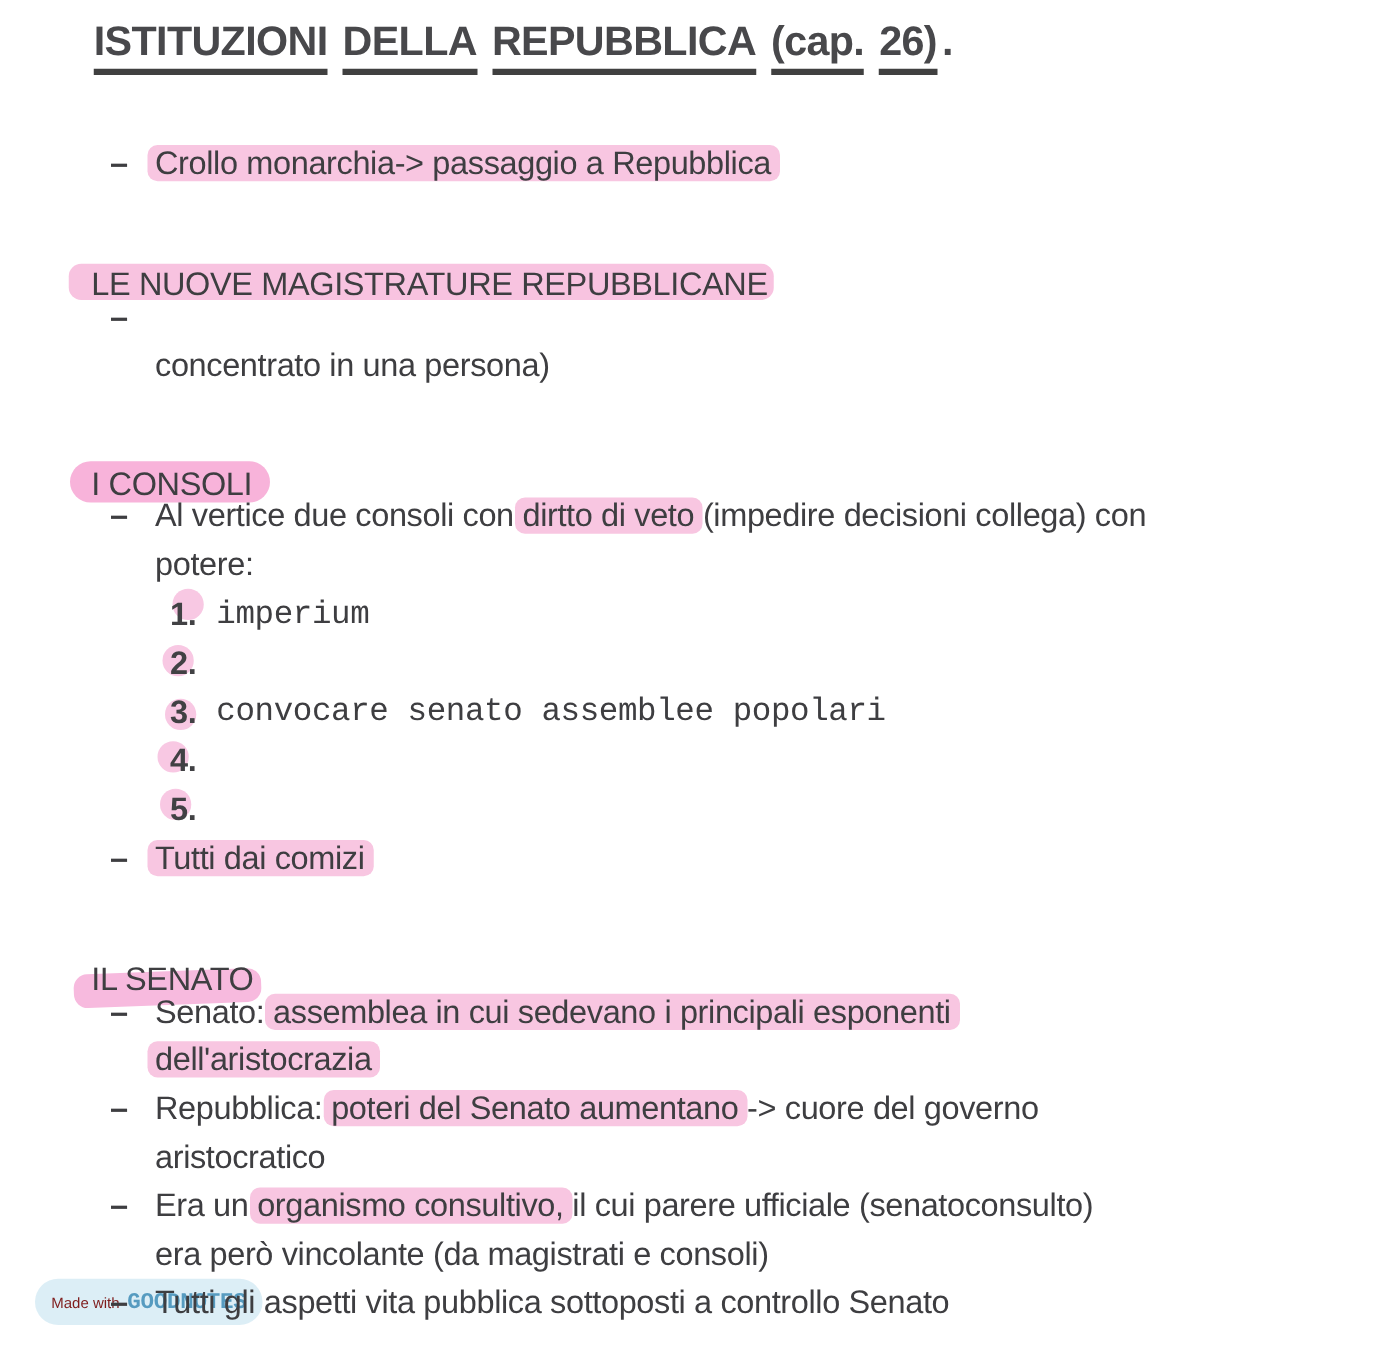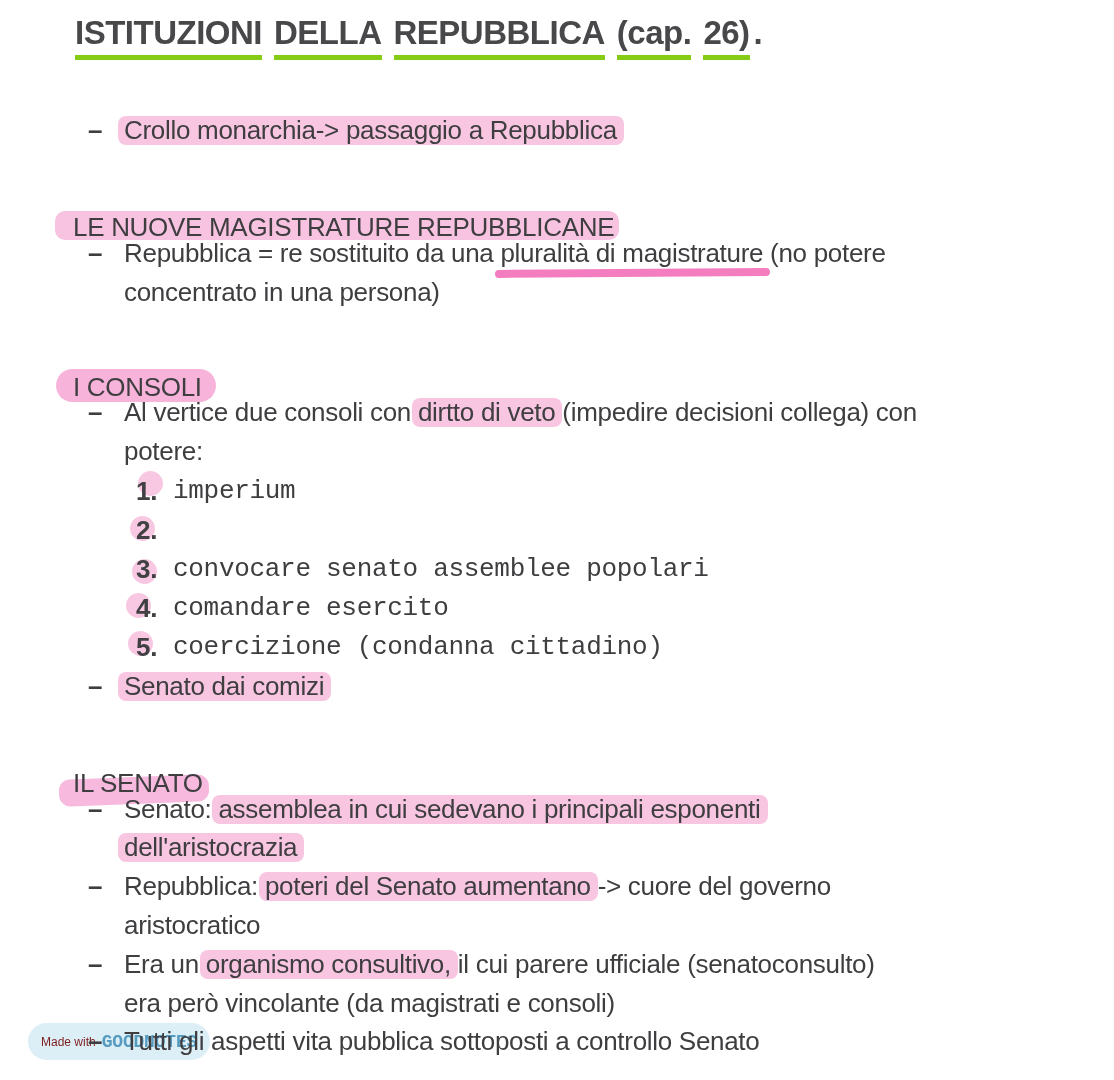--- a/index.html
+++ b/index.html
@@ -14,21 +14,21 @@
   }
 
   
   .title {
     position:absolute; top:14px; left:75px;
     font-size:33px; font-weight:800; letter-spacing:-0.5px;
     color:#48484b; white-space:pre; z-index:2;
   }
   .tword {
     display:inline-block;
-    border-bottom:5px solid #84cc16;
+    border-bottom:5px solid #404040;
     padding-bottom:3px;
     margin-right:12px;
   }
   .tsuffix { display:inline-block; margin-left:-8px; }
 
   
   .row {
     position:absolute; left:0; width:1114px; height:40px;
     display:flex; align-items:center;
     font-size:26px; letter-spacing:-0.3px;
@@ -111,21 +111,20 @@
   <span class="dash">–</span>
   <span class="text ind-text"><span class="seg hl">Crollo monarchia-&gt; passaggio a Repubblica</span></span>
 </div>
 
 <div class="row" style="top:193px">
   <span class="text ind-header"><span class="seg hl-head">LE NUOVE MAGISTRATURE REPUBBLICANE</span></span>
 </div>
 
 <div class="row" style="top:233px">
   <span class="dash">–</span>
-  <span class="text ind-text"><span class="seg">Repubblica = re sostituito da una </span><span class="seg u-pink">pluralità di magistrature</span><span class="seg"> (no potere</span></span>
 </div>
 <div class="row" style="top:272px">
   <span class="text ind-text"><span class="seg">concentrato in una persona)</span></span>
 </div>
 
 <div class="row" style="top:353px">
   <span class="text ind-header"><span class="seg hl-pill">I CONSOLI</span></span>
 </div>
 
 <div class="row" style="top:392px">
@@ -142,30 +141,28 @@
 </div>
 <div class="row rn2" style="top:510px">
   <span class="num">2.</span>
 </div>
 <div class="row rn3" style="top:549px">
   <span class="num">3.</span>
   <span class="text ind-num"><span class="seg">convocare senato assemblee popolari</span></span>
 </div>
 <div class="row rn4" style="top:588px">
   <span class="num">4.</span>
-  <span class="text ind-num"><span class="seg">comandare esercito</span></span>
 </div>
 <div class="row rn5" style="top:627px">
   <span class="num">5.</span>
-  <span class="text ind-num"><span class="seg">coercizione (condanna cittadino)</span></span>
 </div>
 
 <div class="row" style="top:666px">
   <span class="dash">–</span>
-  <span class="text ind-text"><span class="seg hl">Senato dai comizi</span></span>
+  <span class="text ind-text"><span class="seg hl">Tutti dai comizi</span></span>
 </div>
 
 <div class="row" style="top:749px">
   <span class="text ind-header"><span class="seg hl-slant">IL SENATO</span></span>
 </div>
 
 <div class="row" style="top:789px">
   <span class="dash">–</span>
   <span class="text ind-text"><span class="seg">Senato: </span><span class="seg hl">assemblea in cui sedevano i principali esponenti</span></span>
 </div>

